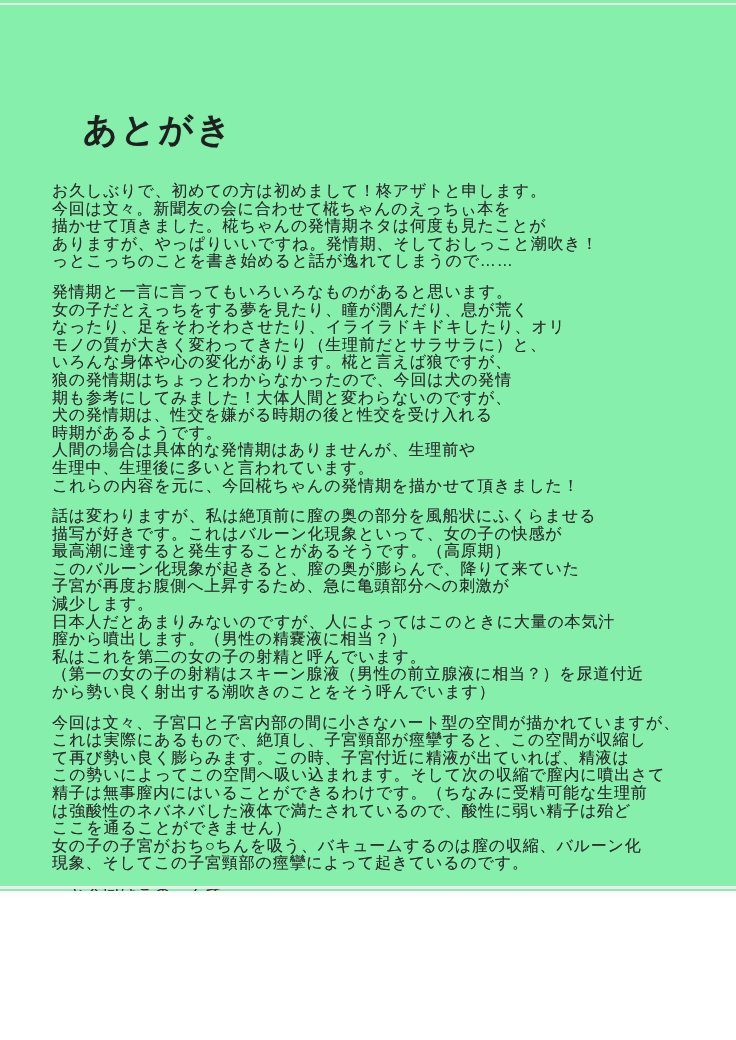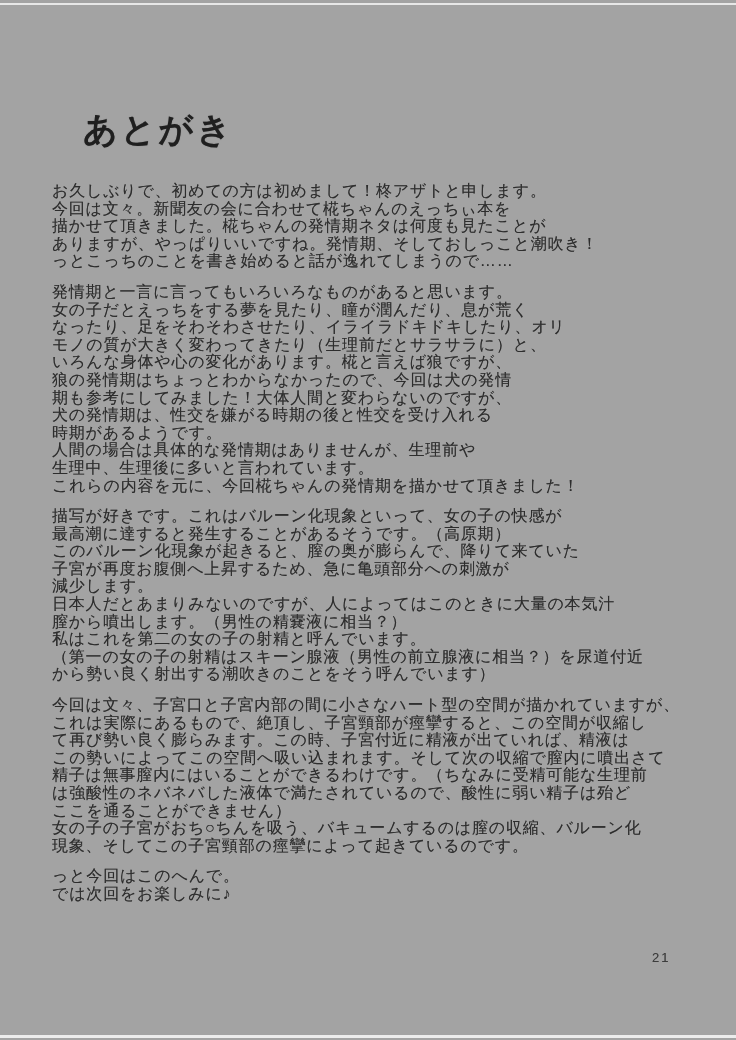--- a/index.html
+++ b/index.html
@@ -3,22 +3,22 @@
 <meta charset="utf-8">
 <style>
   html, body {
     margin: 0;
     padding: 0;
     background: #ffffff;
   }
   .page {
     position: relative;
     width: 736px;
-    height: 1040px;
-    background: #a3a3a3;
+    height: 891px;
+    background: #86efac;
     overflow: hidden;
     font-family: "Liberation Sans", sans-serif;
   }
   .scan-edge-top {
     position: absolute;
     left: 0; top: 3px;
     width: 736px; height: 2px;
     background: #e7e7e7;
   }
   .scan-edge-bottom {
@@ -92,20 +92,21 @@
         <div class="line">いろんな身体や心の変化があります。椛と言えば狼ですが、</div>
         <div class="line">狼の発情期はちょっとわからなかったので、今回は犬の発情</div>
         <div class="line">期も参考にしてみました！大体人間と変わらないのですが、</div>
         <div class="line">犬の発情期は、性交を嫌がる時期の後と性交を受け入れる</div>
         <div class="line">時期があるようです。</div>
         <div class="line">人間の場合は具体的な発情期はありませんが、生理前や</div>
         <div class="line">生理中、生理後に多いと言われています。</div>
         <div class="line">これらの内容を元に、今回椛ちゃんの発情期を描かせて頂きました！</div>
       </div>
       <div class="paragraph">
+        <div class="line">話は変わりますが、私は絶頂前に膣の奥の部分を風船状にふくらませる</div>
         <div class="line">描写が好きです。これはバルーン化現象といって、女の子の快感が</div>
         <div class="line">最高潮に達すると発生することがあるそうです。（高原期）</div>
         <div class="line">このバルーン化現象が起きると、膣の奥が膨らんで、降りて来ていた</div>
         <div class="line">子宮が再度お腹側へ上昇するため、急に亀頭部分への刺激が</div>
         <div class="line">減少します。</div>
         <div class="line">日本人だとあまりみないのですが、人によってはこのときに大量の本気汁</div>
         <div class="line">膣から噴出します。（男性の精嚢液に相当？）</div>
         <div class="line">私はこれを第二の女の子の射精と呼んでいます。</div>
         <div class="line">（第一の女の子の射精はスキーン腺液（男性の前立腺液に相当？）を尿道付近</div>
         <div class="line">から勢い良く射出する潮吹きのことをそう呼んでいます）</div>

